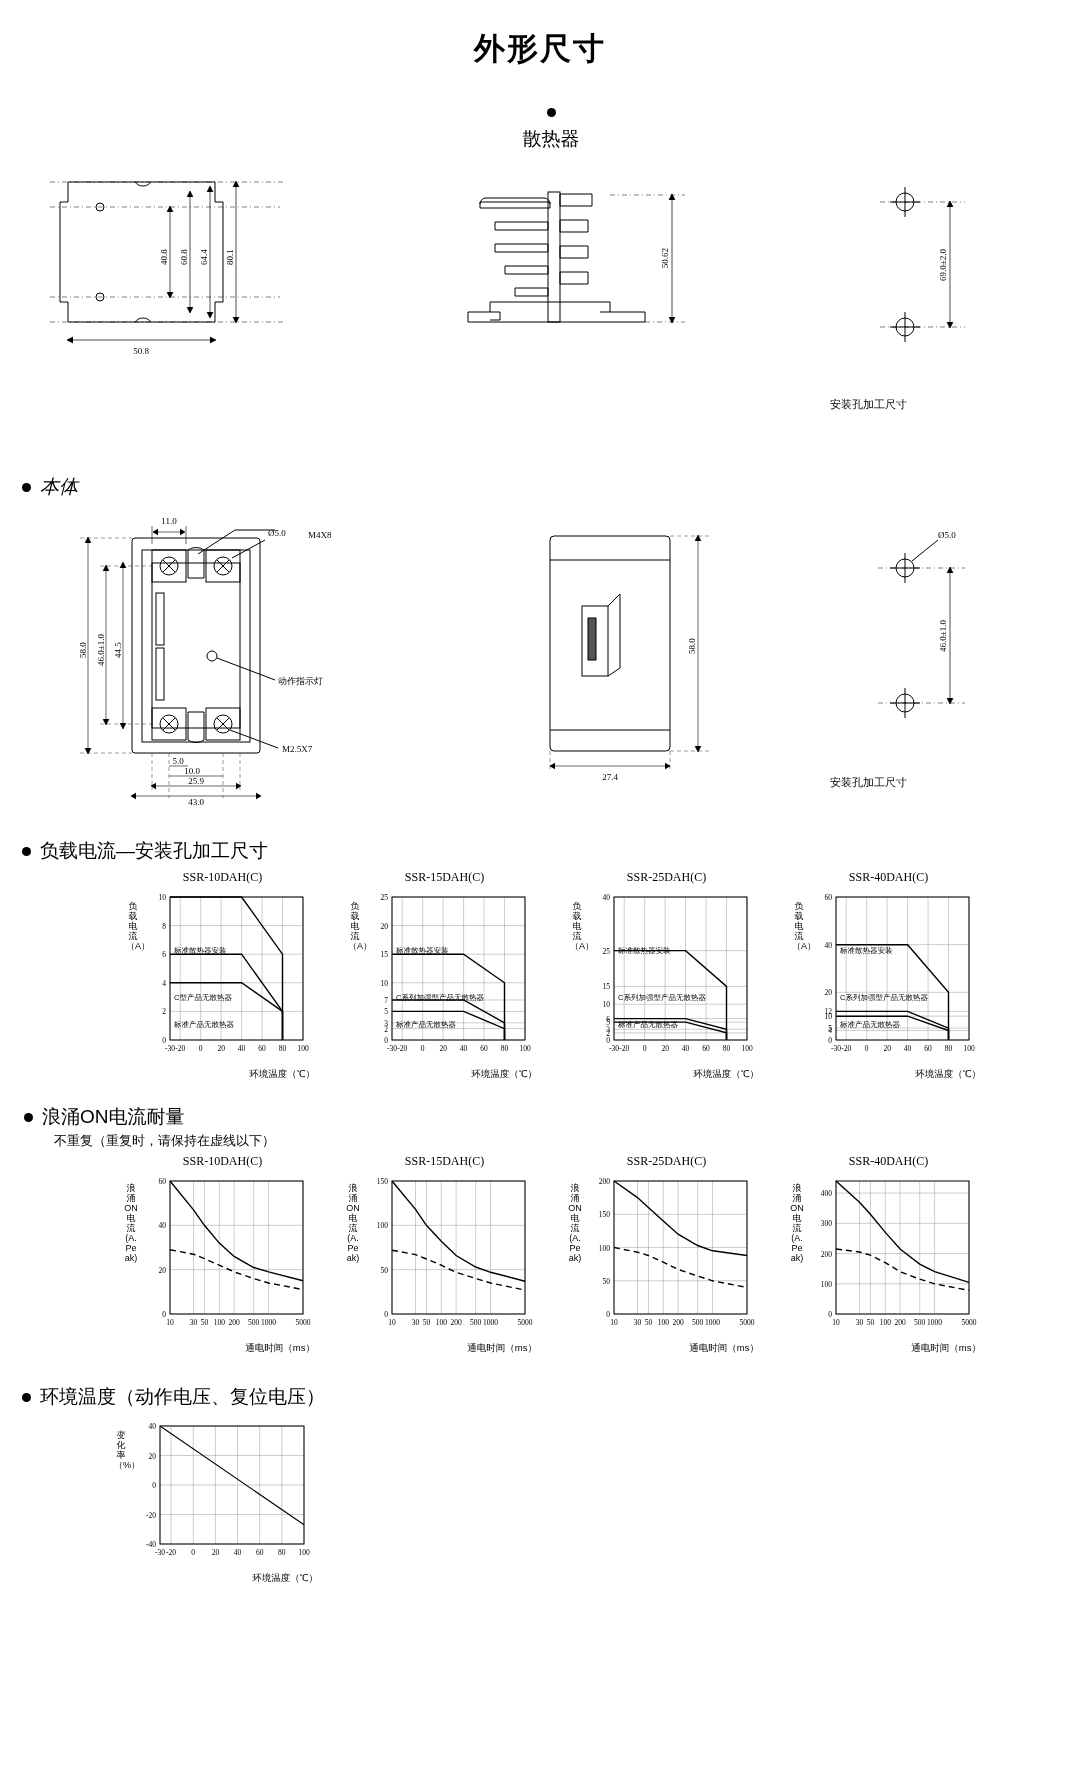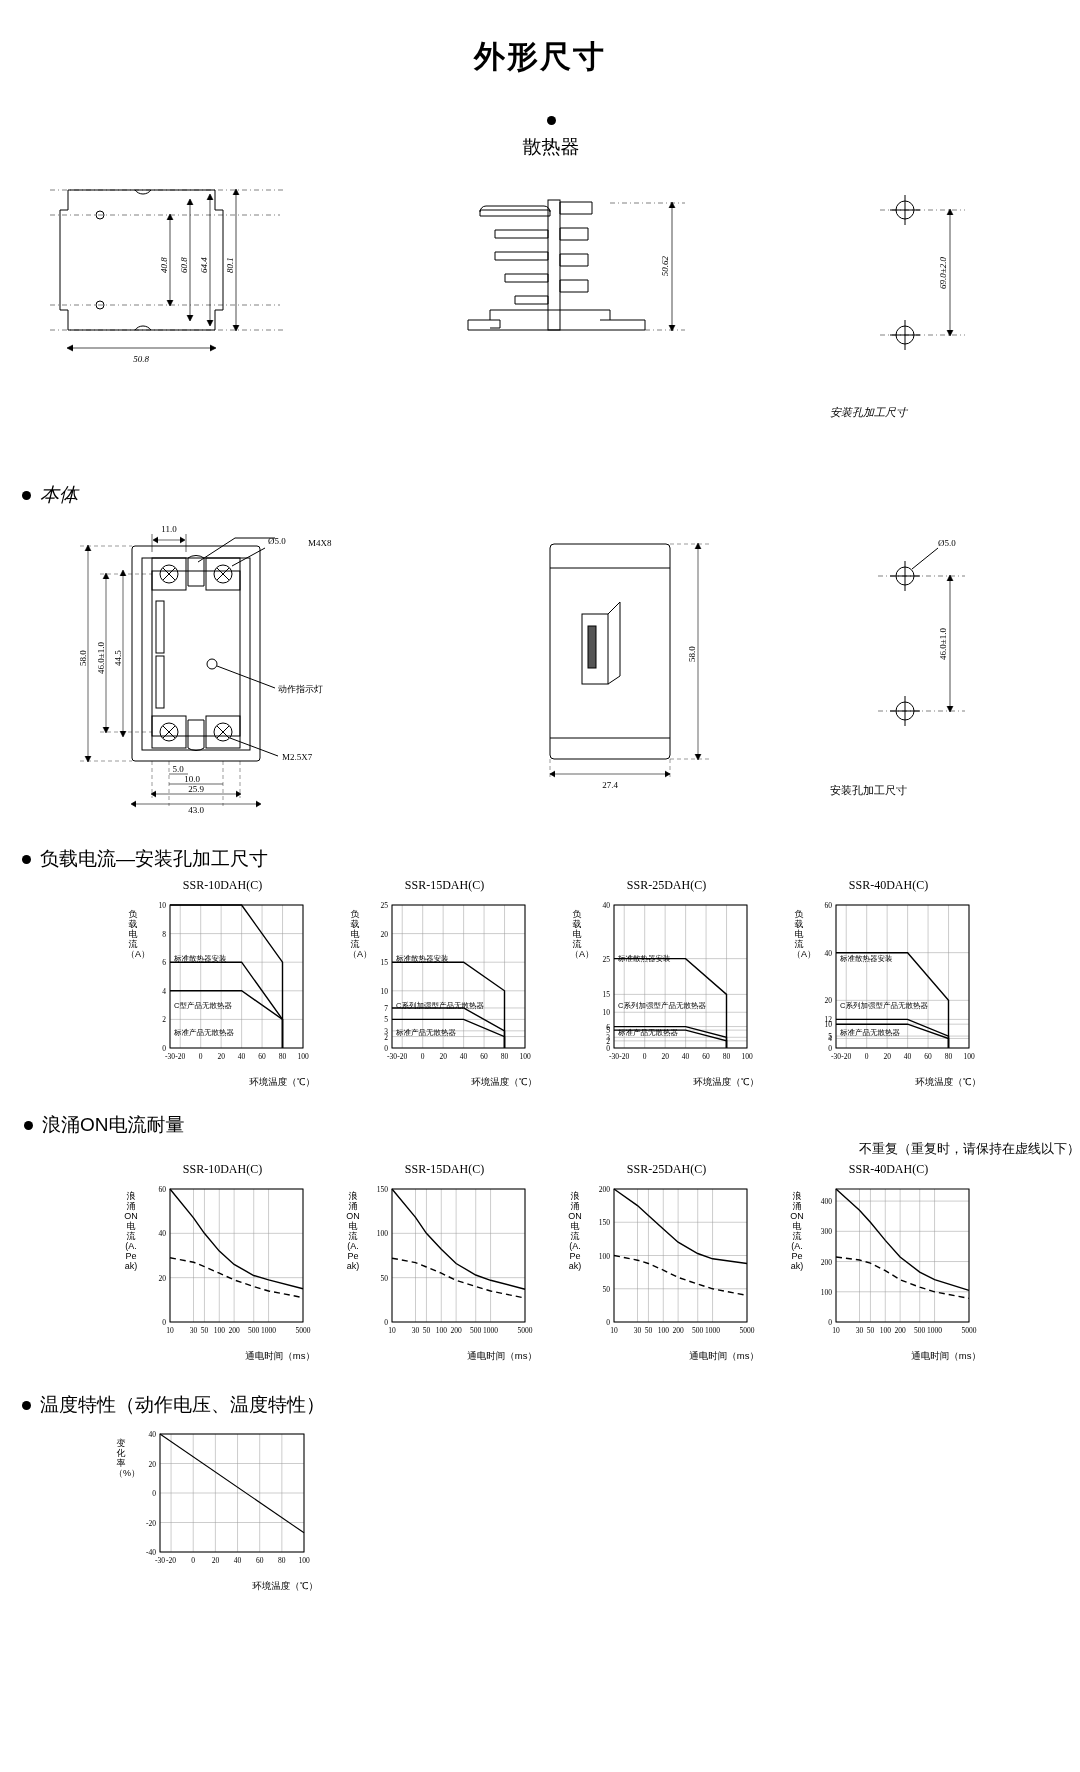--- a/index.html
+++ b/index.html
@@ -4,46 +4,46 @@
 <style>
   * { box-sizing: border-box; }
   html, body { margin:0; padding:0; }
   body {
     width:1080px; height:1772px; background:#ffffff;
     font-family:"Liberation Serif", serif; color:#000;
     position:relative; overflow:hidden;
   }
   .page-title {
     text-align:center; font-family:"Liberation Sans", sans-serif;
-    font-weight:bold; font-size:31px; padding-top:36px; letter-spacing:2px;
+    font-weight:bold; font-size:31px; padding-top:28px; letter-spacing:2px;
   }
   .section-head {
     font-size:19px; font-family:"Liberation Sans", sans-serif;
     display:flex; align-items:center; gap:9px; padding-left:22px;
   }
   .bullet { width:9px; height:9px; border-radius:50%; background:#000; display:inline-block; }
-  .sub-note { font-size:13px; padding-left:54px; font-family:"Liberation Sans", sans-serif; margin-top:2px;text-align:right;}
+  .sub-note { font-size:13px; padding-left:54px; font-family:"Liberation Sans", sans-serif; margin-top:2px;}
   .row { position:relative; }
   svg { display:block; }
   .lbl { font-size:9px; font-family:"Liberation Serif", serif; }
   .cap { font-size:11px; font-family:"Liberation Sans", sans-serif; text-align:left; }
   .chart-title { font-size:12px; text-align:center; font-family:"Liberation Serif", serif; }
   .grp { position:absolute; }
 </style>
 </head>
 <body>
 
 <div class="page-title">外形尺寸</div>
 
 <div class="section-head" style="margin-top:38px;flex-direction:column;">
   <span class="bullet"></span>
   <span>散热器</span>
 </div>
 
-<div class="row" style="height:300px;font-style:italic;">
+<div class="row" style="height:300px;">
 
   <svg class="grp" style="left:40px;top:10px;" width="300" height="260">
     <g fill="none" stroke="#000" stroke-width="1">
       <path d="M28,20 L28,40 L20,40 L20,140 L28,140 L28,160 L175,160 L175,140 L183,140 L183,40 L175,40 L175,20 Z"></path>
       <path d="M95,20 a10,10 0 0 0 16,0"></path>
       <path d="M95,160 a10,10 0 0 1 16,0"></path>
       <circle cx="60" cy="45" r="4"></circle>
       <circle cx="60" cy="135" r="4"></circle>
     </g>
     <g stroke="#000" stroke-width="0.5" stroke-dasharray="5,3,1,3">
@@ -621,21 +621,21 @@
           </svg>
           <div style="position: absolute; left: -6px; top: 14px; width: 14px; font-size: 9px; line-height: 10px; font-family: &quot;Liberation Sans&quot;, sans-serif; word-break: break-all; text-align: center;">浪涌ON电流 (A. Peak)</div>
           <div style="position: absolute; right: 0px; top: 173px; font-size: 9.5px; font-family: &quot;Liberation Sans&quot;, sans-serif; white-space: nowrap;">通电时间（ms）</div>
         </div>
       </div>
     </div>
 </div>
 
 <div class="section-head" style="margin-top:4px;">
   <span class="bullet"></span>
-  <span>温度特性（动作电压、温度特性）</span>
+  <span>环境温度（动作电压、复位电压）</span>
 </div>
 <div class="row" style="height:190px;">
   <div id="temp-chart">
       <div class="grp" style="left: 118px; top: 4px;">
         <div style="position: relative;">
           <svg width="200" height="160">
             <g stroke="#9a9a9a" stroke-width="0.5" fill="none">
               <line x1="42" y1="12" x2="42" y2="130"></line>
               <line x1="53.07692307692308" y1="12" x2="53.07692307692308" y2="130"></line>
               <line x1="75.23076923076923" y1="12" x2="75.23076923076923" y2="130"></line>

